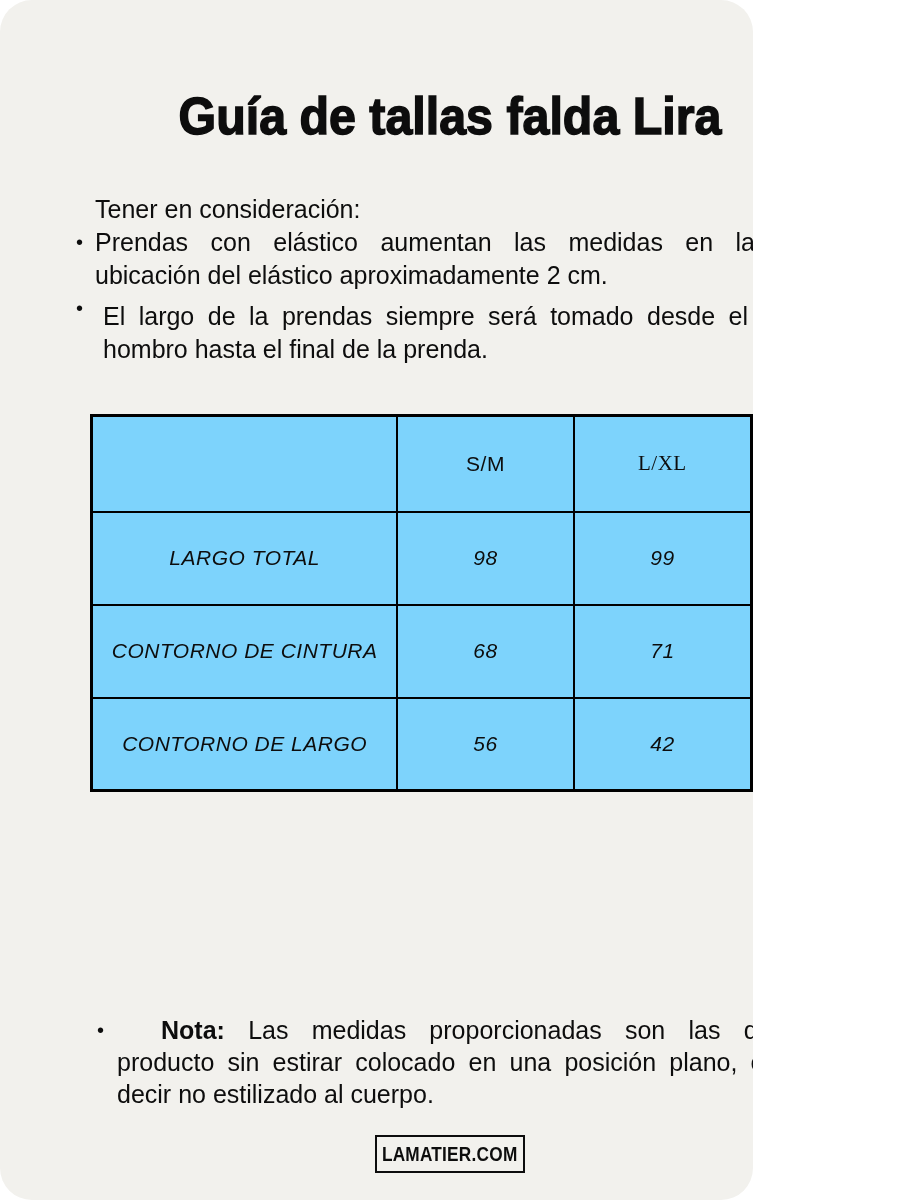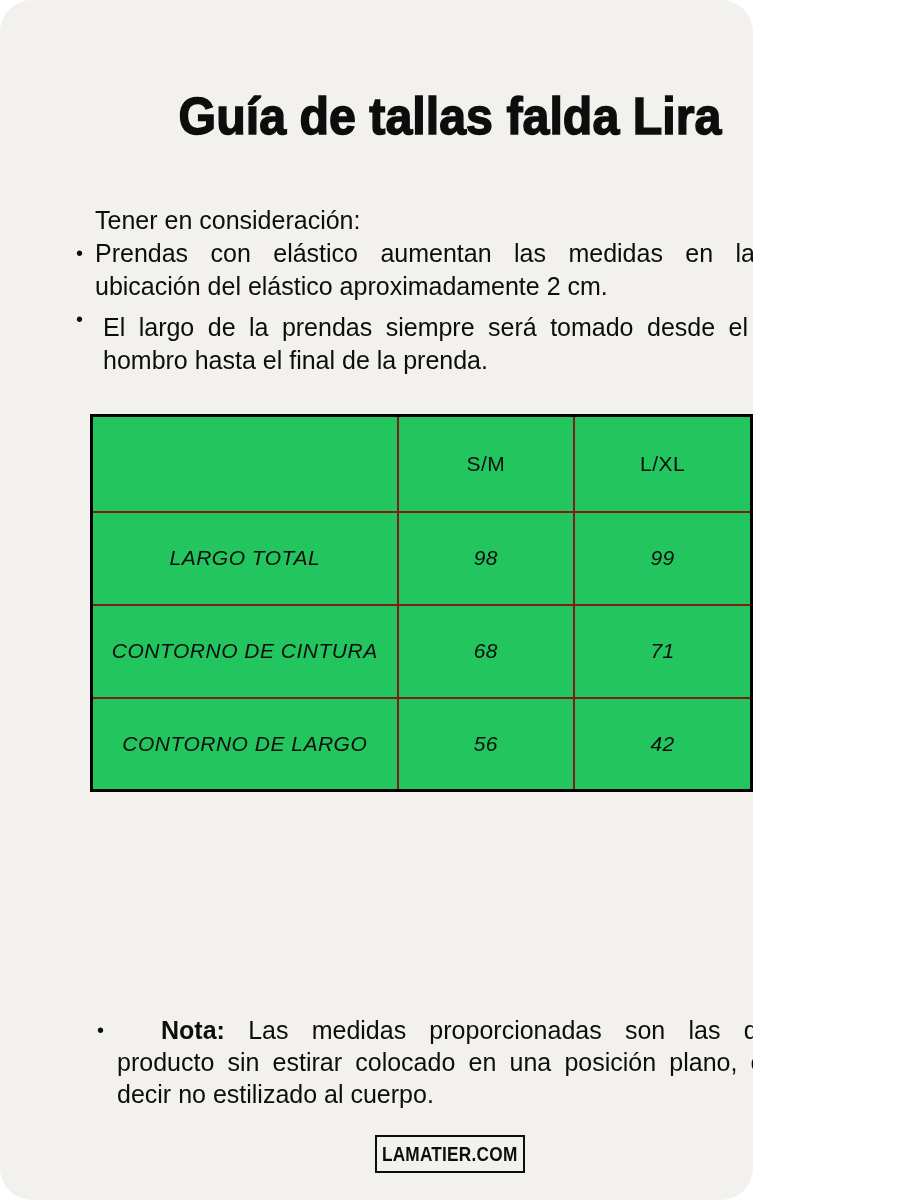--- a/index.html
+++ b/index.html
@@ -26,21 +26,21 @@
     font-weight: 700;
     -webkit-text-stroke: 1.5px #0d0d0d;
     transform: scaleX(0.93);
     letter-spacing: 0px;
     white-space: nowrap;
   }
 
   
   .intro {
     position: absolute;
-    top: 204px;
+    top: 193px;
     left: 76px;
     width: 680px;
     font-size: 25px;
     line-height: 33px;
   }
   .intro-heading { margin-left: 19px; }
   .bullet-item { display: flex; }
   .bullet-marker {
     flex: 0 0 19px;
     width: 19px;
@@ -55,31 +55,31 @@
   
   .size-table {
     position: absolute;
     top: 414px;
     left: 90px;
     border-collapse: collapse;
     border: 3px solid #000;
     table-layout: fixed;
   }
   .size-table td {
-    border: 2px solid #7f1d1d;
+    border: 2px solid #000000;
     text-align: center;
     vertical-align: middle;
     font-size: 21px;
     letter-spacing: 0.5px;
     padding: 0;
-    background: #22c55e;
+    background: #7dd3fc;
   }
   .col-label  { width: 338px; }
   .col-size-a { width: 201px; }
-  .col-size-b { width: 200px; }
+  .col-size-b { width: 200px; font-family: Liberation Serif, serif; }
   .header-row { height: 96px; }
   .data-row   { height: 93px; font-style: italic; }
 
   
   .note {
     position: absolute;
     top: 1014px;
     left: 97px;
     width: 680px;
     font-size: 25px;

